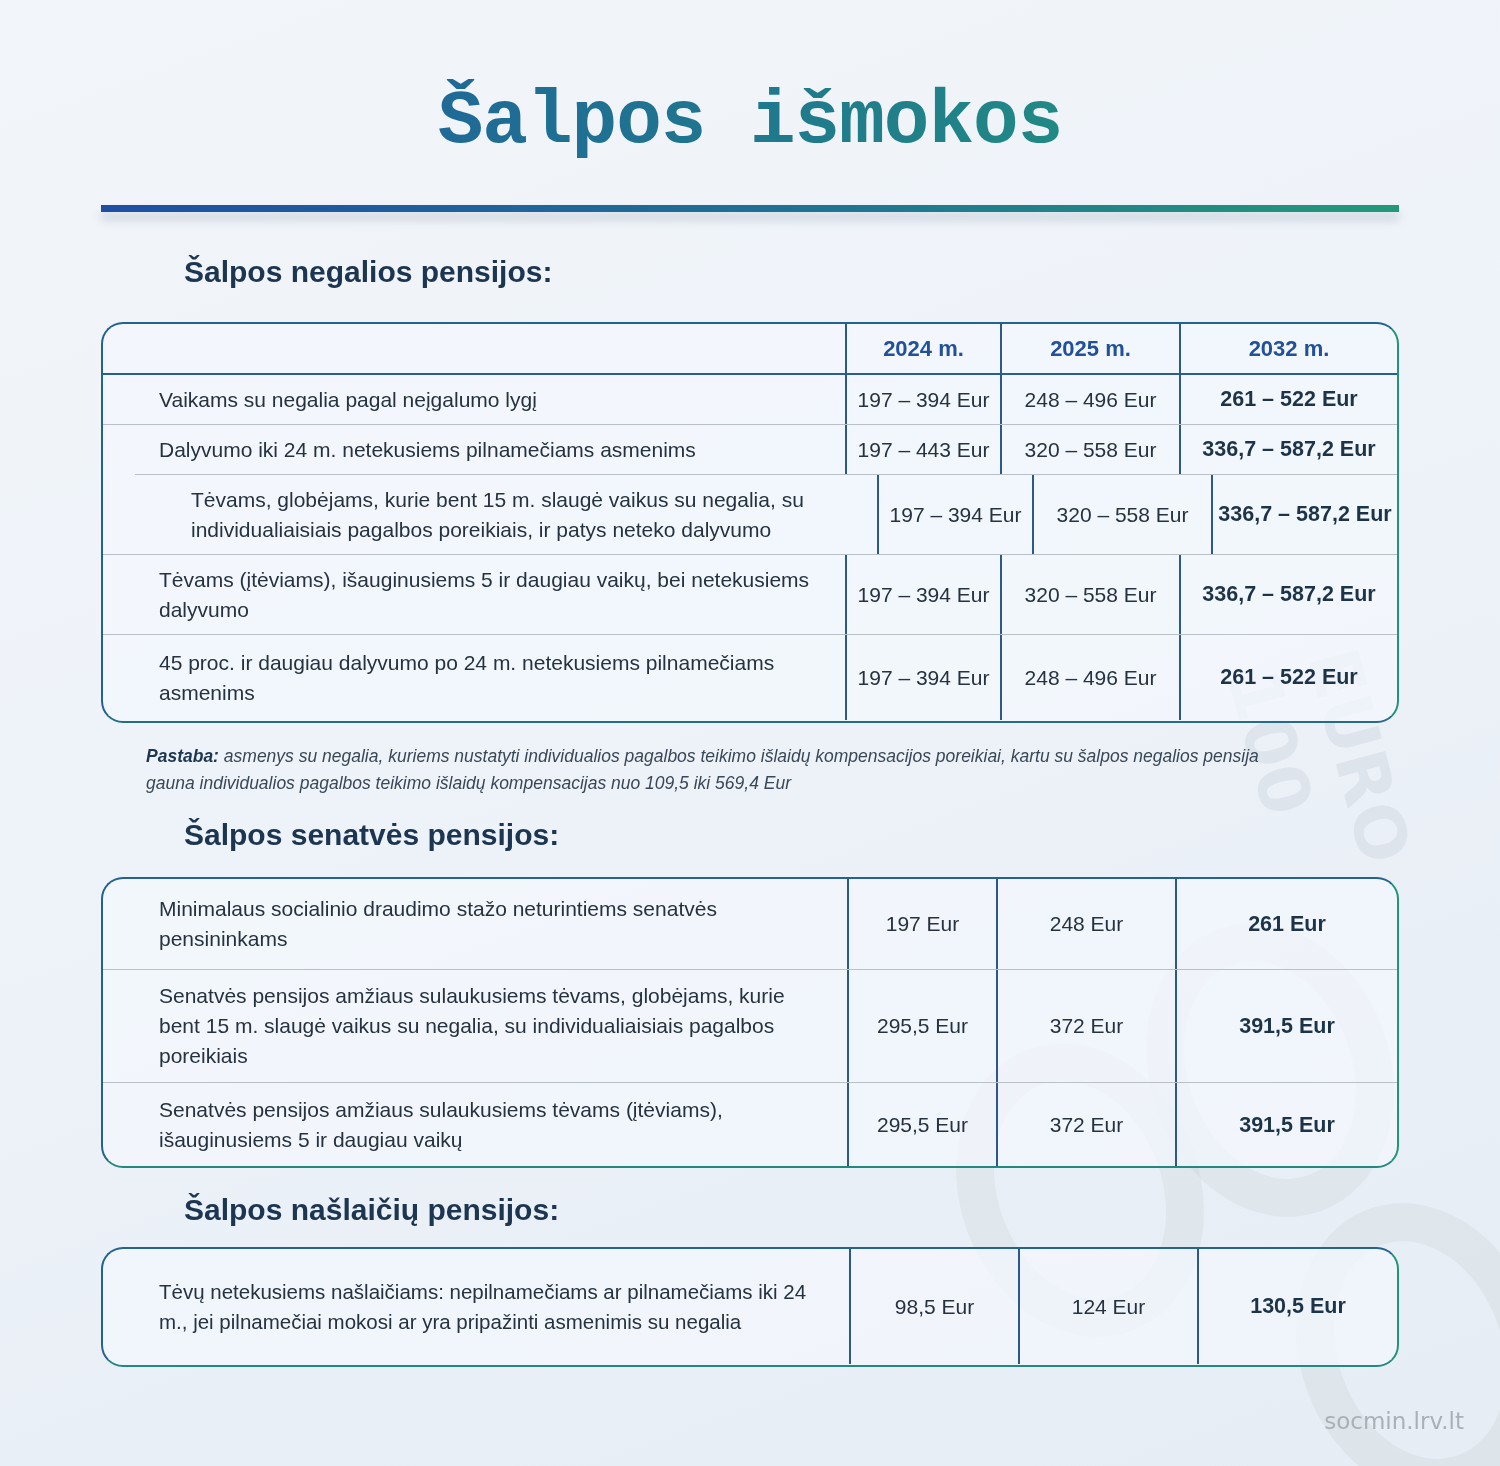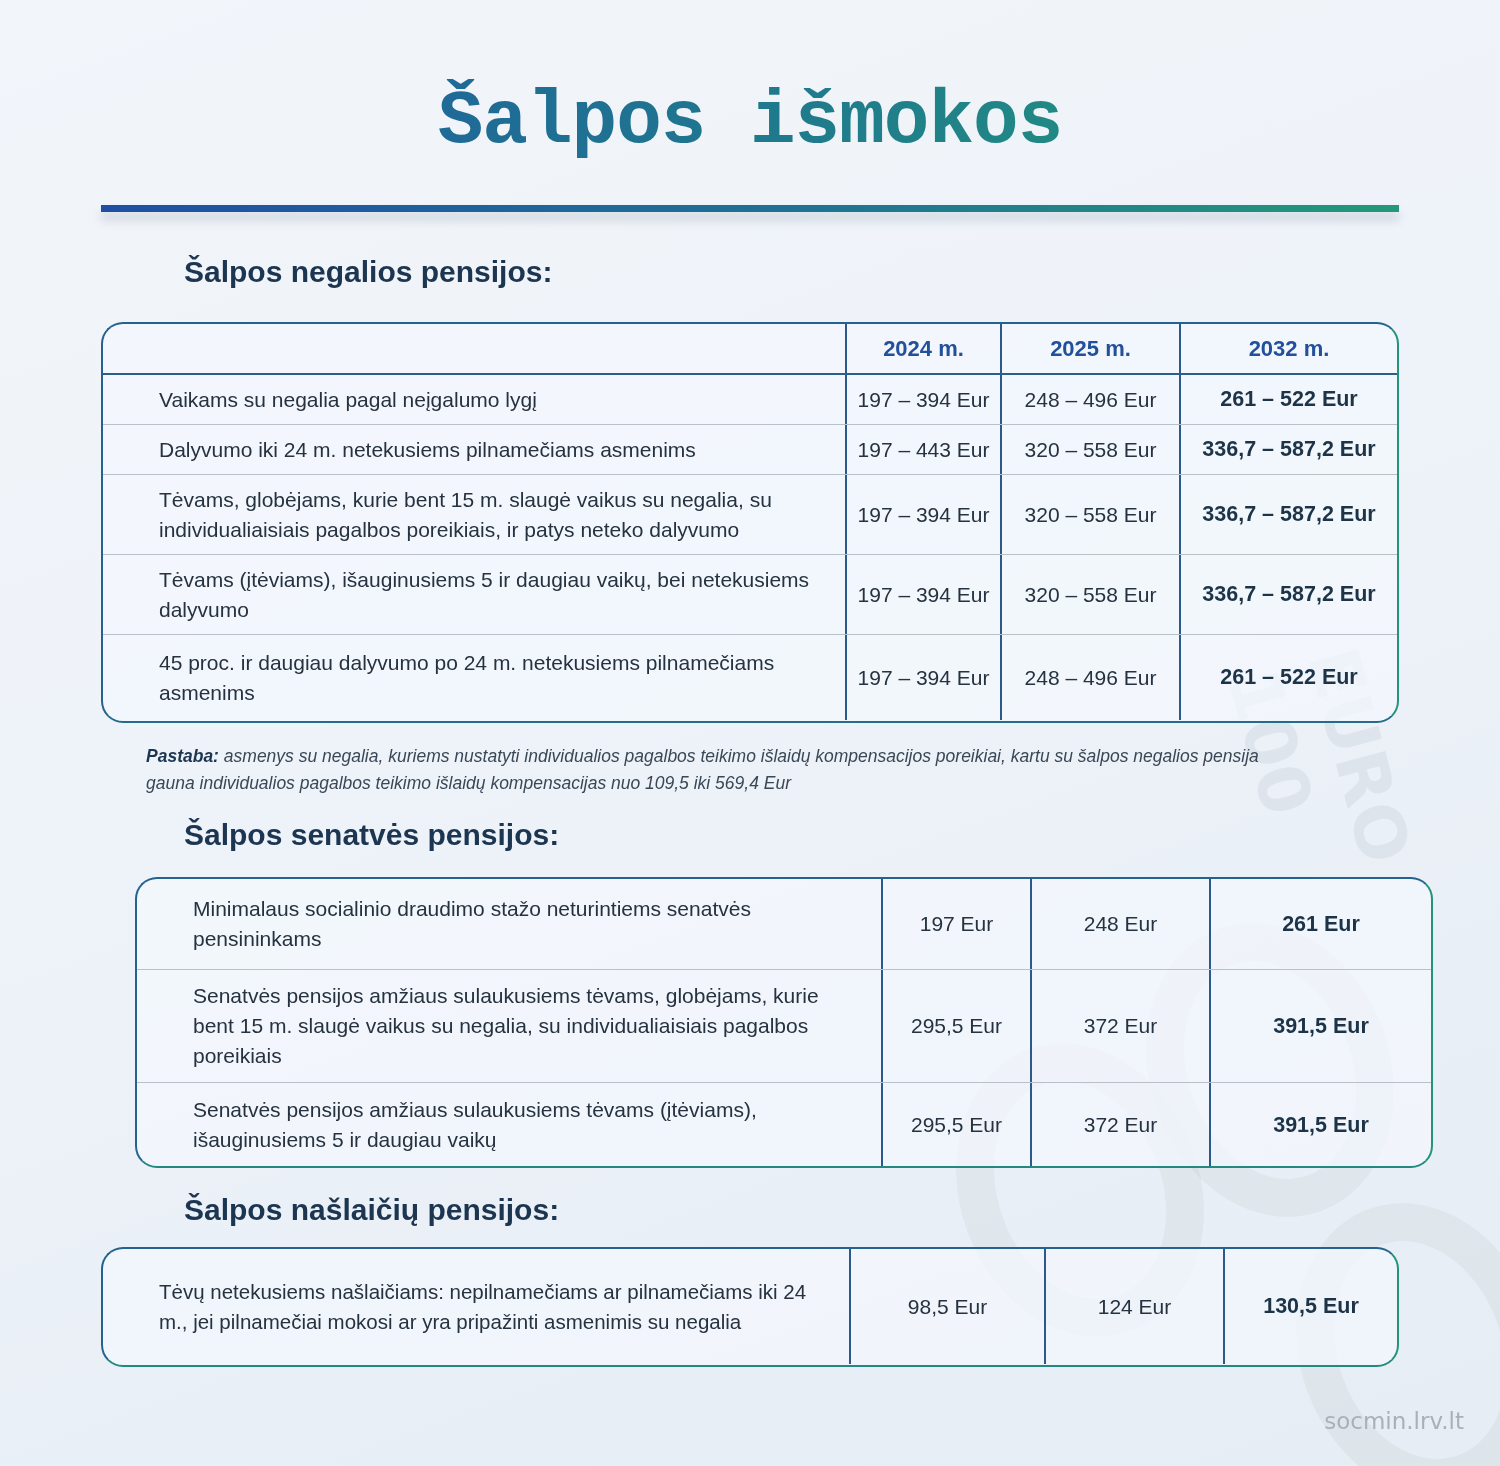--- a/index.html
+++ b/index.html
@@ -44,42 +44,42 @@
     letter-spacing: 0px;
   }
   .tbl {
     position: absolute; left: 101px; width: 1298px;
     border: 2.5px solid #2a6a8a;
     border-radius: 22px;
     overflow: hidden;
     background: rgba(244,248,253,0.72);
   }
   .tbl.t1 { border-color: #24628f; border-right-color: #23947a; border-bottom-color: #236c8a; }
-  .tbl.t2 { border-color: #24628f; border-right-color: #23947a; border-bottom-color: #23887e; margin-left: 34px; }
+  .tbl.t2 { border-color: #24628f; border-right-color: #23947a; border-bottom-color: #23887e; }
   .tbl.t3 { border-color: #24628f; border-right-color: #23947a; border-bottom-color: #23887e; }
   .row { display: flex; position: relative; }
   .row + .row { border-top: 1.5px solid #b9c0c8; }
   .row.header-row + .row { border-top: 2px solid #2a5f8c; }
   .cell {
     display: flex; align-items: center;
     font-size: 21px; color: #26323f;
     font-family: "Liberation Sans", sans-serif;
   }
   .cell.label { padding-left: 56px; padding-right: 20px; line-height: 30px; }
   .cell.val { justify-content: center; text-align: center; border-left: 2px solid #2b5a8a; }
   .cell.val.bold { font-weight: bold; color: #1d3448; font-size: 21.5px; }
   .cell.hdr { justify-content: center; font-weight: bold; color: #23509a; font-size: 22px; border-left: 2px solid #2b5a8a; }
   .c-label { width: 742px; }
   .c-2024 { width: 155px; }
   .c-2025 { width: 179px; }
   .c-2026 { flex: 1; }
   .t2 .c-label, .t3 .c-label { width: 744px; }
   .t2 .c-2024 { width: 149px; }
   .t3 .c-label { width: 746px; }
-  .t3 .c-2024 { width: 195px; }
+  .t3 .c-2024 { width: 169px; }
   .note {
     position: absolute; left: 146px; top: 743px; width: 1160px;
     font-size: 17.5px; line-height: 27px; font-style: italic; color: #3a4756;
     font-family: "Liberation Sans", sans-serif;
   }
   .note b { font-weight: bold; color: #1c3550; }
   .footer-url {
     position: absolute; right: 36px; top: 1408px;
     font-size: 23px; color: #a9b0b8;
     font-family: "DejaVu Sans", sans-serif;
@@ -110,21 +110,21 @@
     <div class="cell val c-2024">197 – 394 Eur</div>
     <div class="cell val c-2025">248 – 496 Eur</div>
     <div class="cell val bold c-2026">261 – 522 Eur</div>
   </div>
   <div class="row" style="height:50px;">
     <div class="cell label c-label">Dalyvumo iki 24 m. netekusiems pilnamečiams asmenims</div>
     <div class="cell val c-2024">197 – 443 Eur</div>
     <div class="cell val c-2025">320 – 558 Eur</div>
     <div class="cell val bold c-2026">336,7 – 587,2 Eur</div>
   </div>
-  <div class="row" style="height:80px;">
+  <div class="row" style="height:80px;margin-left:32px;">
     <div class="cell label c-label">Tėvams, globėjams, kurie bent 15 m. slaugė vaikus su negalia, su individualiaisiais pagalbos poreikiais, ir patys neteko dalyvumo</div>
     <div class="cell val c-2024">197 – 394 Eur</div>
     <div class="cell val c-2025">320 – 558 Eur</div>
     <div class="cell val bold c-2026">336,7 – 587,2 Eur</div>
   </div>
   <div class="row" style="height:80px;">
     <div class="cell label c-label">Tėvams (įtėviams), išauginusiems 5 ir daugiau vaikų, bei netekusiems dalyvumo</div>
     <div class="cell val c-2024">197 – 394 Eur</div>
     <div class="cell val c-2025">320 – 558 Eur</div>
     <div class="cell val bold c-2026">336,7 – 587,2 Eur</div>

